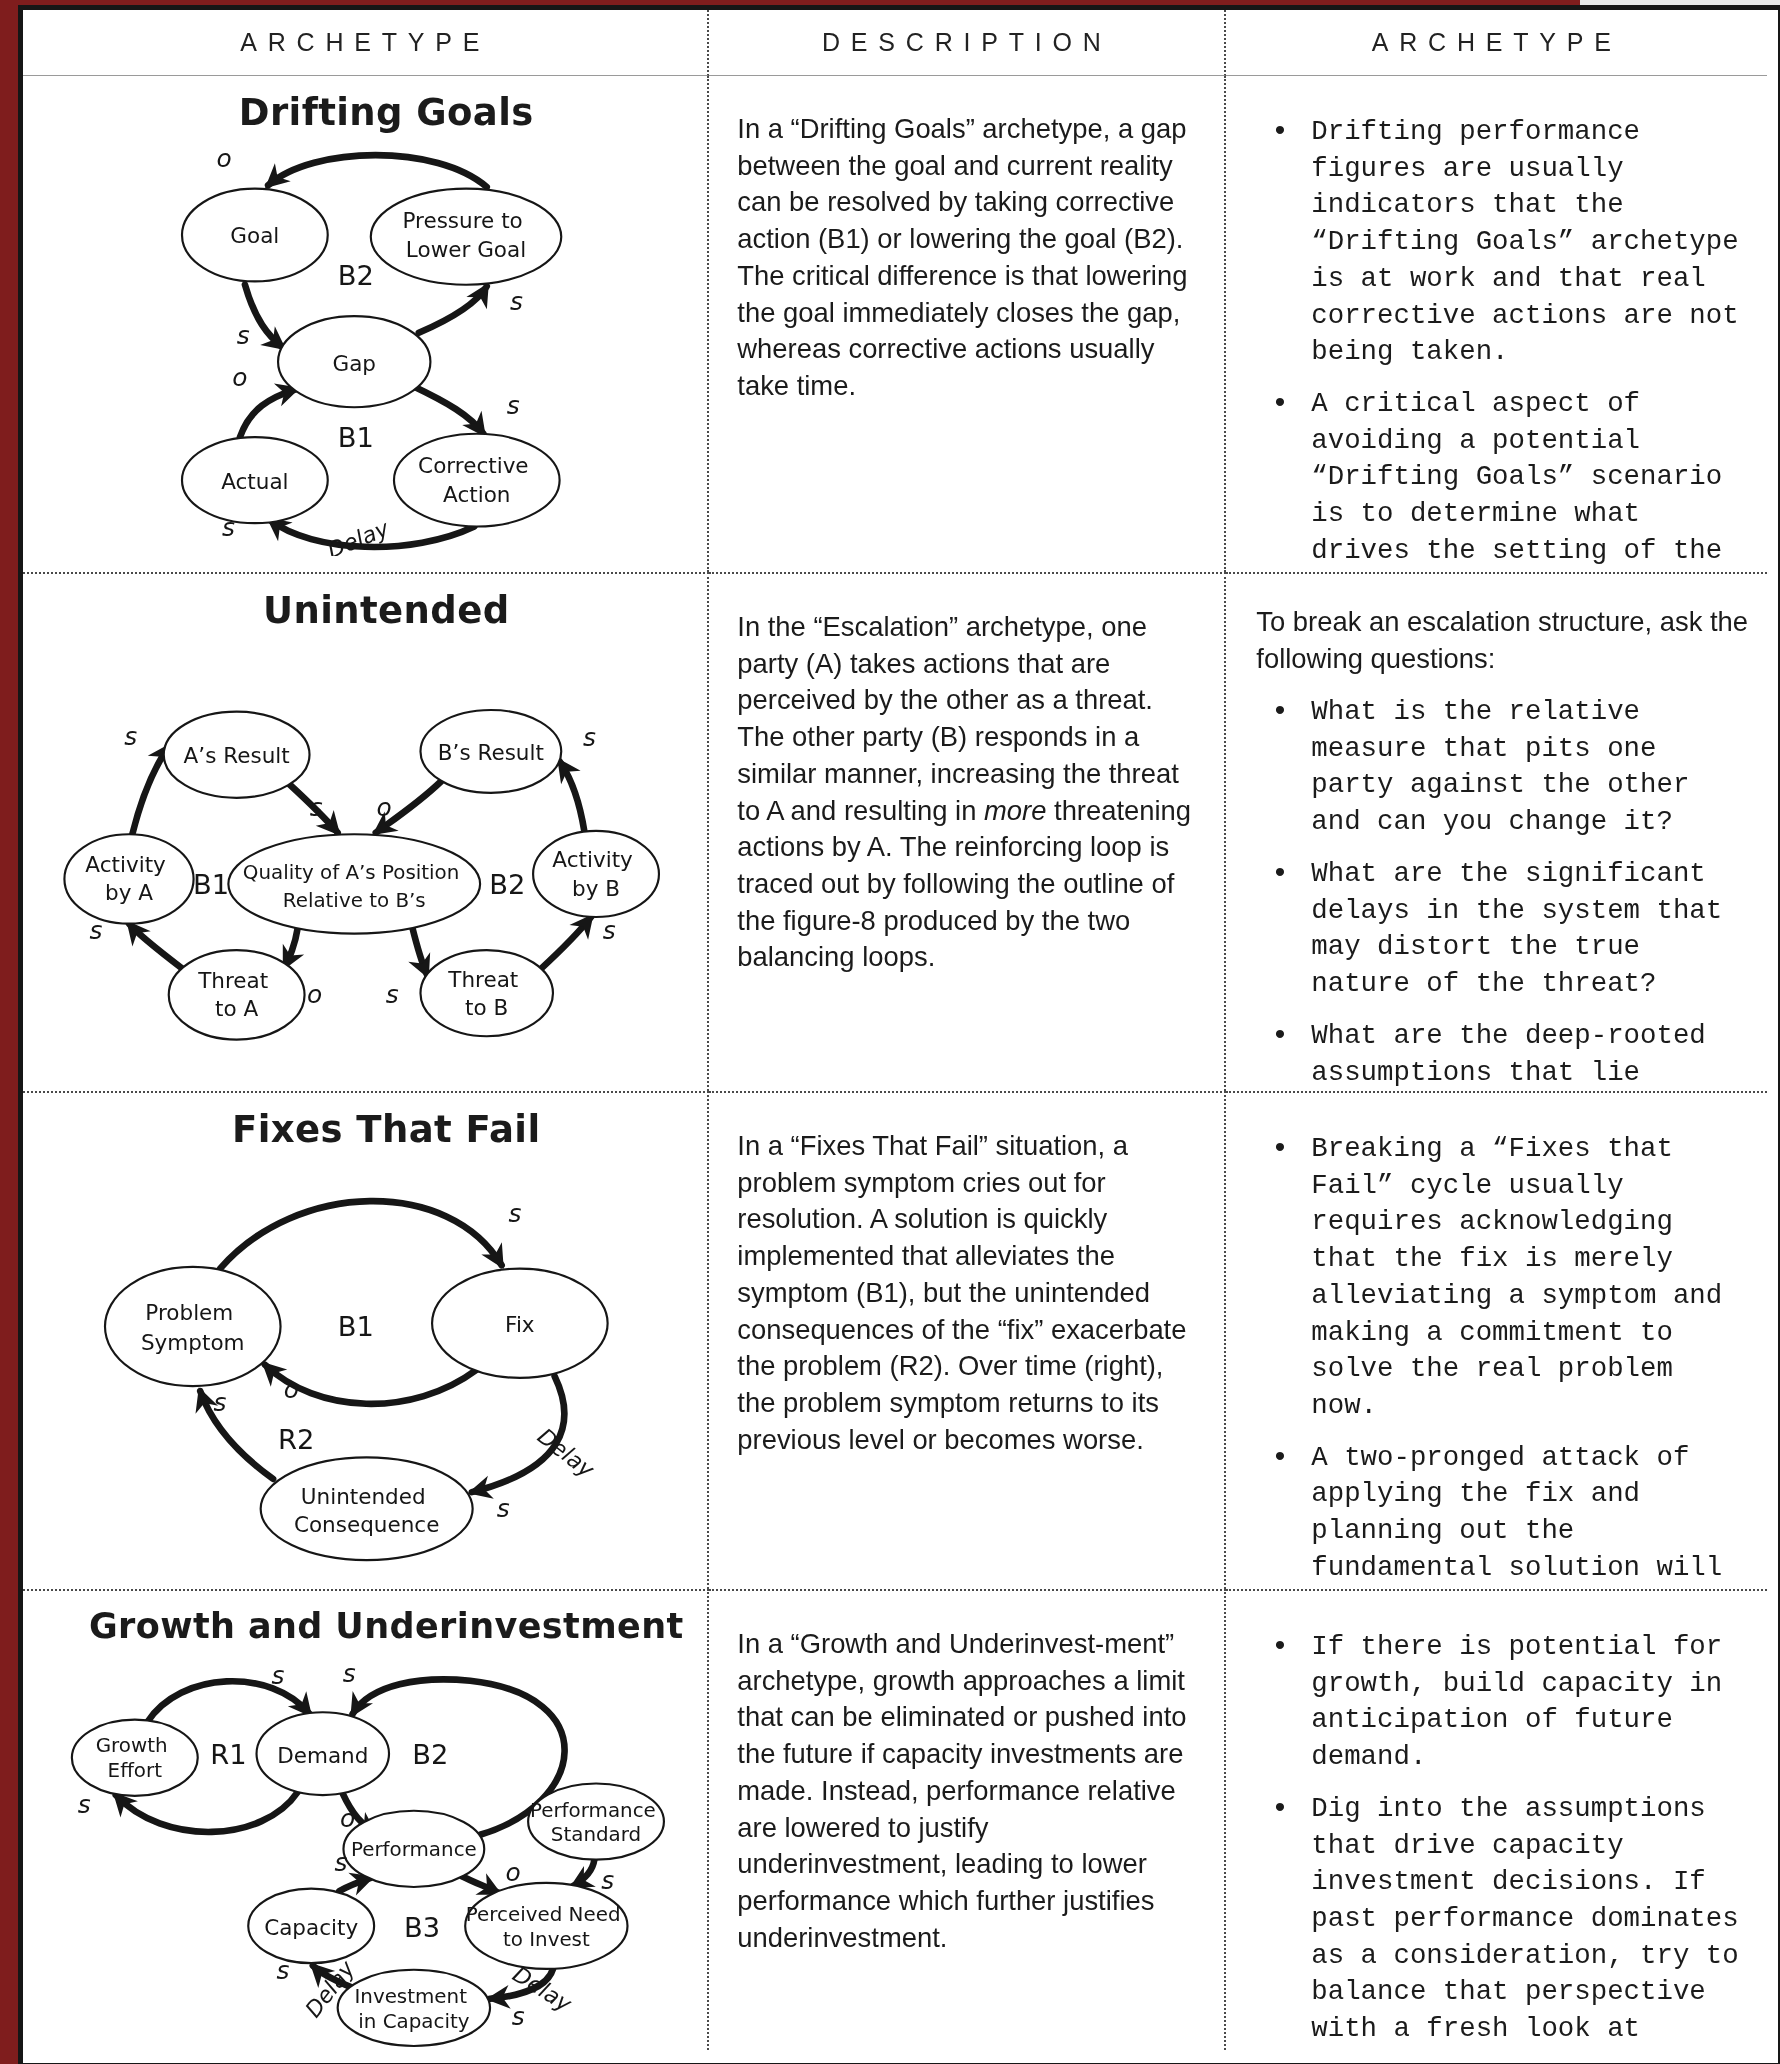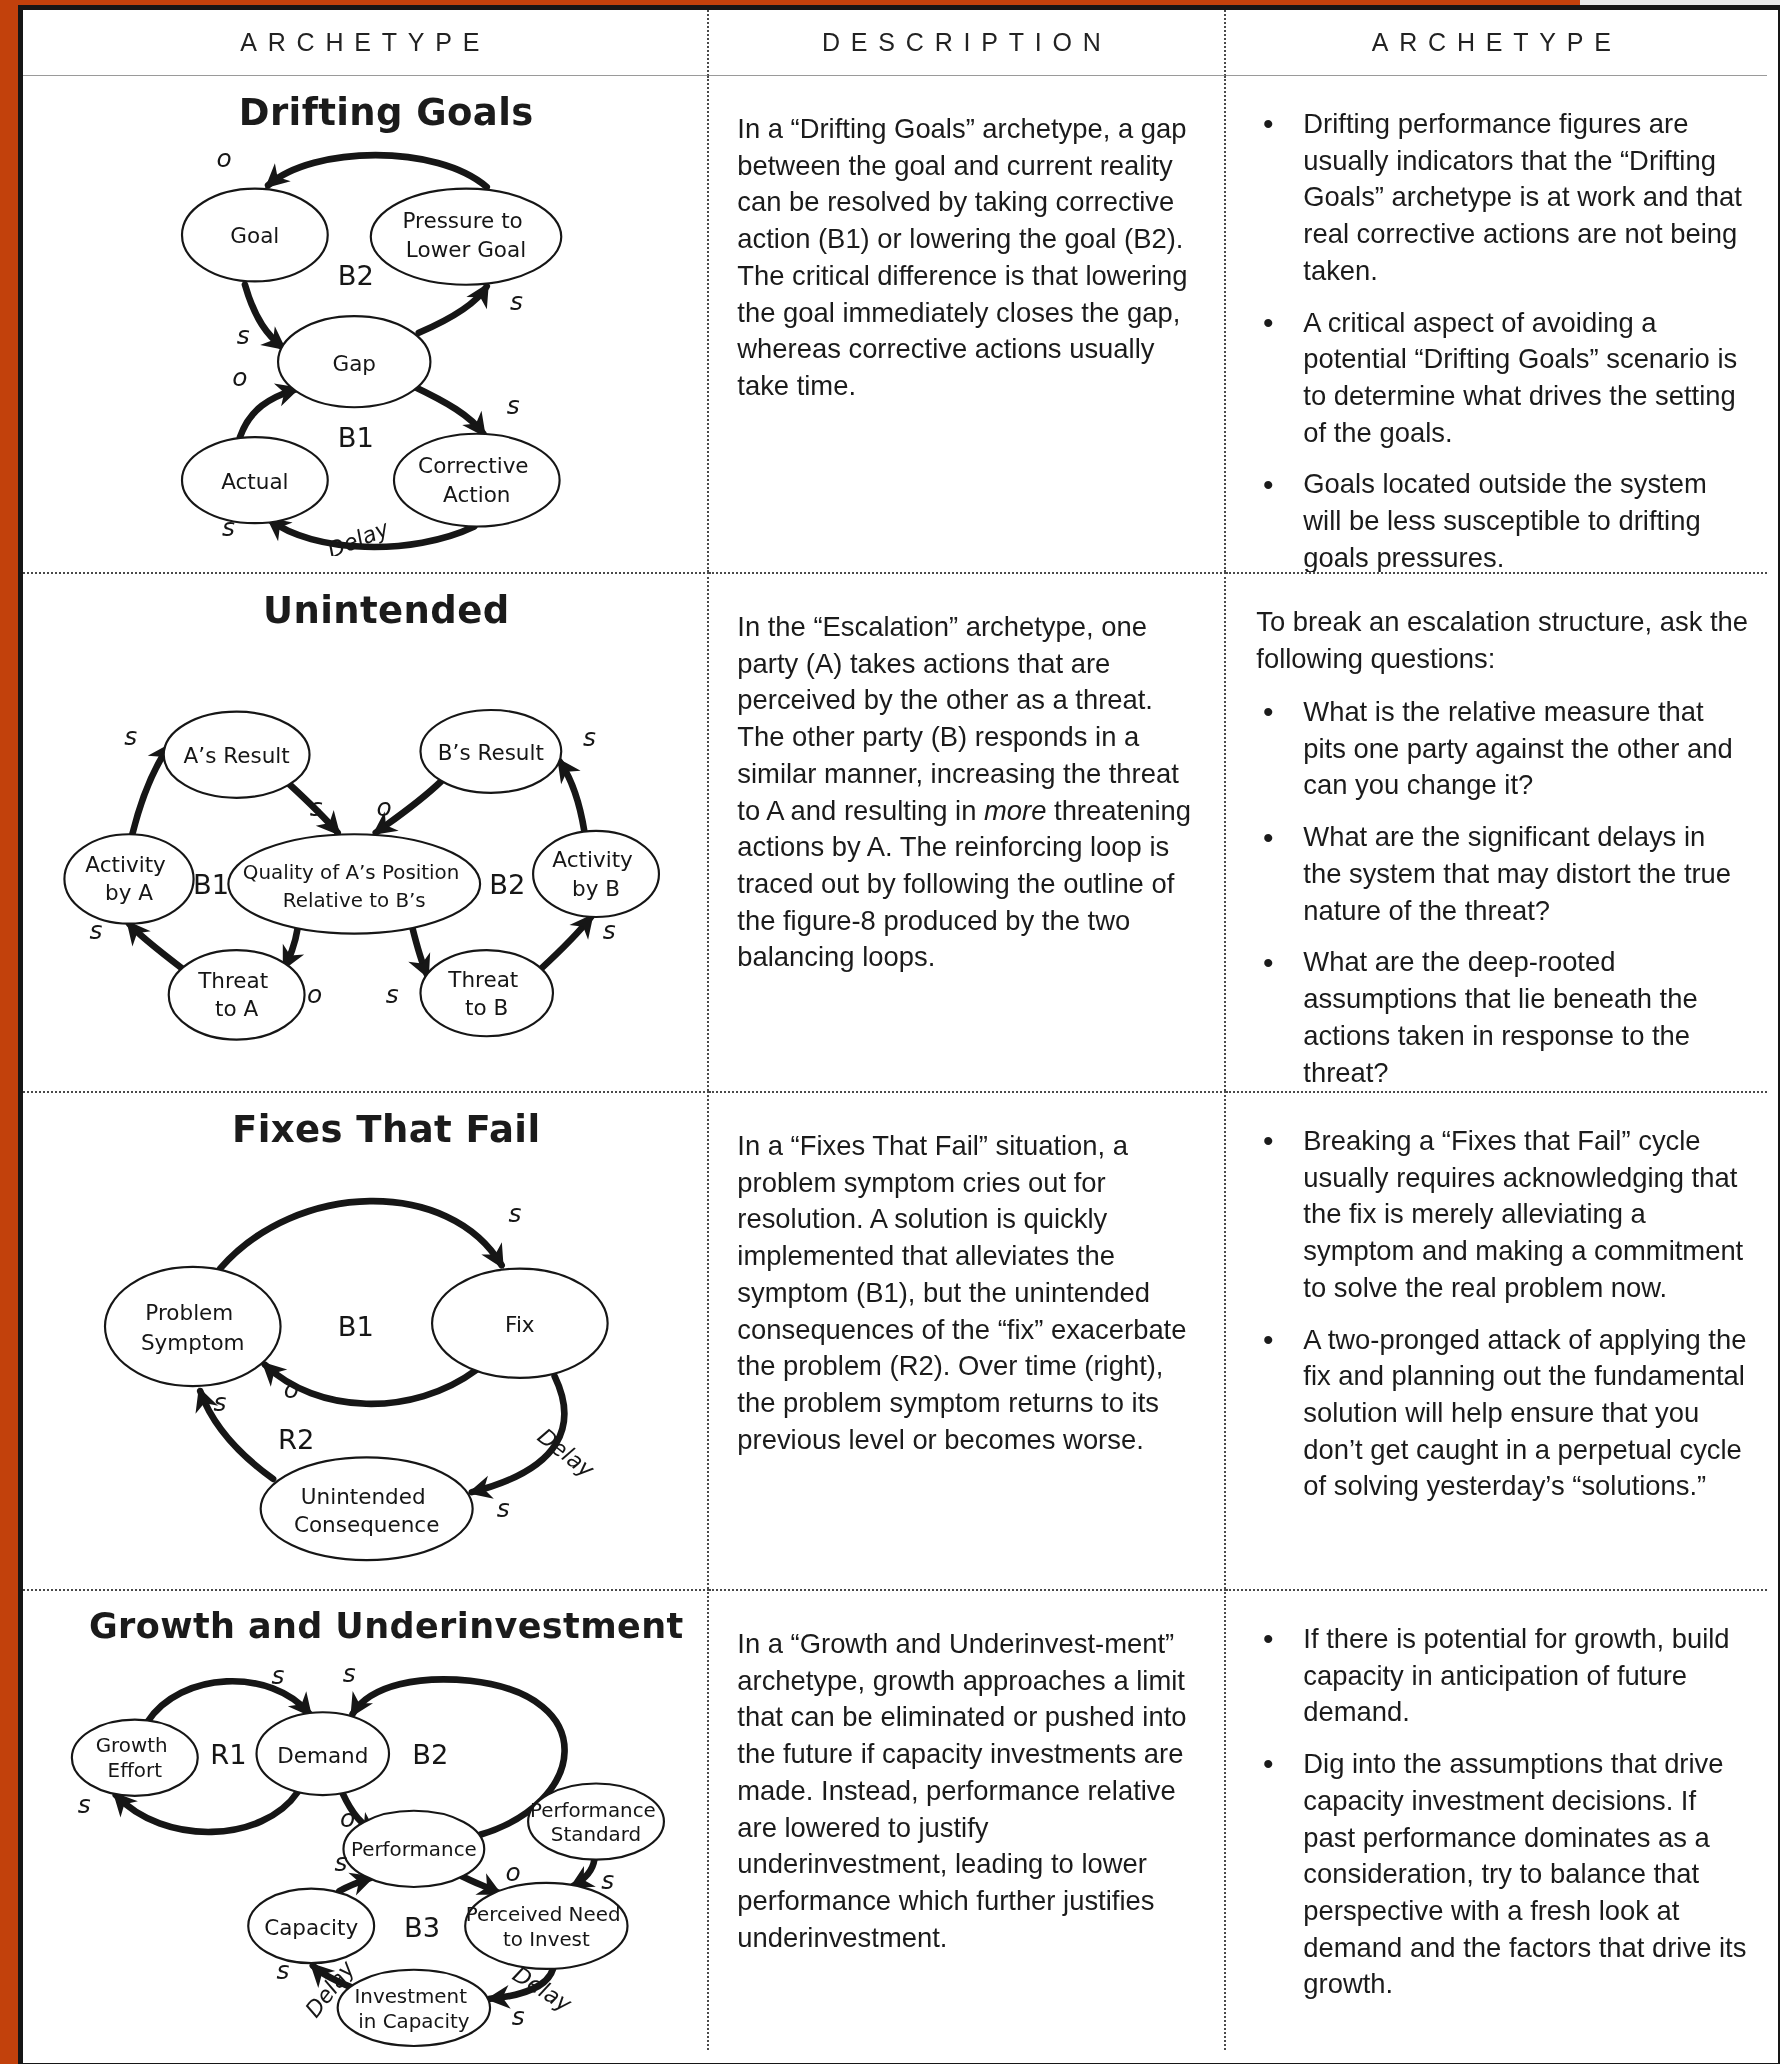--- a/index.html
+++ b/index.html
@@ -1,29 +1,29 @@
 <!DOCTYPE html>
 <html style="font-size:13.3px"><head>
 <meta charset="utf-8">
 <style>
   html,body{margin:0;padding:0;background:#e8e8e8;}
-  .page{width:1580px;height:2064px;background:#c2410c;padding:5px 6.6px 6.6px 18.3px;box-sizing:border-box;font-family:"Liberation Sans",sans-serif;color:#1b1b1b;}
+  .page{width:1580px;height:2064px;background:#7f1d1d;padding:5px 6.6px 6.6px 18.3px;box-sizing:border-box;font-family:"Liberation Sans",sans-serif;color:#1b1b1b;}
   .table{width:1755px;height:2053px;border:5.8px solid #161616;display:grid;grid-template-columns:686px 517px 541px;grid-template-rows:66px 496px 519px 498px 461px;background:#fff;}
   .cell{box-sizing:border-box;overflow:hidden;background:#fff;}
   .c1,.c2{border-right:2.5px dotted #4a4a4a;}
   .head{border-bottom:1.7px solid #9a9a9a;display:flex;align-items:center;justify-content:center;font-size:25px;letter-spacing:10.8px;color:#222;}
   .rsep{border-top:2.5px dotted #4a4a4a;}
   .dtitle{margin:0;padding-top:15px;text-align:center;font-family:"DejaVu Sans",sans-serif;font-weight:bold;font-size:37px;color:#1b1b1b;letter-spacing:0.4px;padding-left:42px;}
   .dtitle.long{font-size:35px;}
   .desc{padding:35px 25px 0 28px;font-size:27.4px;line-height:1.34;}
   .desc p{margin:0;}
   .it{font-style:italic;}
   .guide{padding:30px 18.3px 0 30px;font-size:27.4px;line-height:1.34;}
   .guide-intro{margin:0 0 16.6px 0;}
-  ul.gl{list-style:none;margin:0;padding:0;}
+  ul.gl{list-style:none;margin:8px;padding:0;font-family:Liberation Mono, monospace;}
   ul.gl li{position:relative;padding-left:47px;margin-bottom:15px;}
   ul.gl li::before{content:"\2022";position:absolute;left:6.6px;top:-1.7px;font-size:30px;}
   svg.diagram{display:block;width:100%;height:auto;}
   svg.diagram text{font-family:"DejaVu Sans",sans-serif;fill:#161616;}
   .node-label{font-size:26px;text-anchor:middle;}
   .node-label.small{font-size:24px;}
   .loop-label{font-size:33px;text-anchor:middle;}
   .mark{font-size:30px;font-style:italic;text-anchor:middle;}
   .delay{font-size:27px;font-style:italic;text-anchor:middle;}
   .nodeshape{fill:#ffffff;stroke:#161616;stroke-width:2.6px;}

